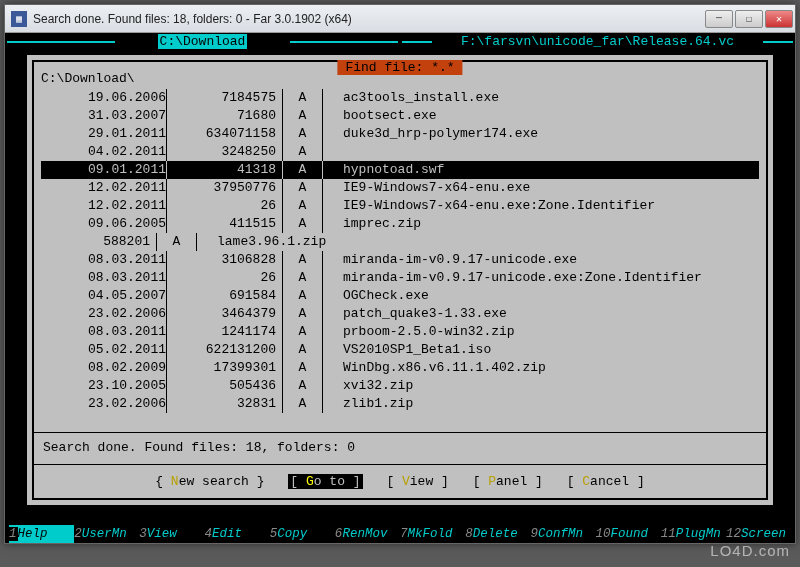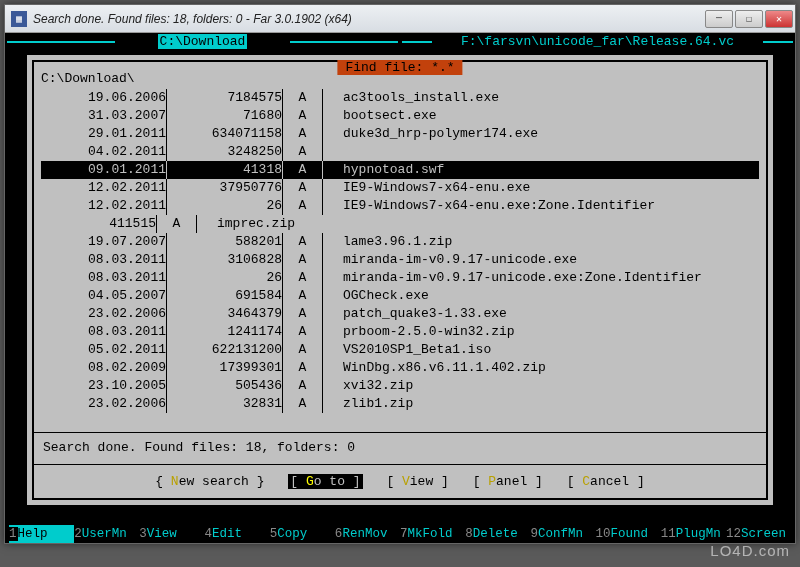--- a/index.html
+++ b/index.html
@@ -38,21 +38,20 @@
   justify-content: center;
   background: #3b5998;
   color: white;
   font-size: 10px;
 }
 .titlebar .title {
   flex: 1;
   font-family: 'Segoe UI', Tahoma, sans-serif;
   font-size: 12px;
   color: #222;
-  font-style: italic;
 }
 .titlebar .winbtn {
   width: 28px;
   height: 18px;
   margin-left: 2px;
   background: linear-gradient(#eee, #ccc);
   border: 1px solid #888;
   border-radius: 2px;
   display: flex;
   align-items: center;
@@ -144,21 +143,21 @@
   display: flex;
   height: 18px;
   line-height: 18px;
   white-space: pre;
 }
 .file-row.selected {
   background: #000;
   color: #c0c0c0;
 }
 .col-date { width: 126px; text-align: right; border-right: 1px solid #000; }
-.col-size { width: 116px; text-align: right; border-right: 1px solid #000; font-family: Liberation Mono, monospace; }
+.col-size { width: 116px; text-align: right; padding-right: 6px; border-right: 1px solid #000; font-family: Liberation Mono, monospace; }
 .col-attr { width: 40px; text-align: center; border-right: 1px solid #000; }
 .col-name { flex: 1; padding-left: 20px; }
 .file-row.selected .col-date,
 .file-row.selected .col-size,
 .file-row.selected .col-attr { border-right-color: #c0c0c0; }
 
 .status-sep {
   position: absolute;
   bottom: 72px;
   left: 7px;
@@ -203,20 +202,21 @@
   position: absolute;
   bottom: 0;
   left: 0;
   right: 0;
   height: 18px;
   line-height: 18px;
   background: #000;
   display: flex;
   padding: 0 4px;
   font-size: 12.5px;
+  font-style: italic;
 }
 .fkey {
   flex: 1;
   white-space: nowrap;
   overflow: hidden;
   color: #00cccc;
 }
 .fkey .num { color: #888; }
 .fkey.hl { background: #00cccc; color: #000; }
 .fkey.hl .num { background: #000; color: #888; padding: 0 1px 0 0; }
@@ -263,22 +263,22 @@
       <div class="dialog-path">C:\Download\</div>
 
       <div class="file-list" id="file-list">
           <div class="file-row"><span class="col-date">19.06.2006</span><span class="col-size">7184575</span><span class="col-attr">A</span><span class="col-name">ac3tools_install.exe</span></div>
           <div class="file-row"><span class="col-date">31.03.2007</span><span class="col-size">71680</span><span class="col-attr">A</span><span class="col-name">bootsect.exe</span></div>
           <div class="file-row"><span class="col-date">29.01.2011</span><span class="col-size">634071158</span><span class="col-attr">A</span><span class="col-name">duke3d_hrp-polymer174.exe</span></div>
           <div class="file-row"><span class="col-date">04.02.2011</span><span class="col-size">3248250</span><span class="col-attr">A</span></div>
           <div class="file-row selected"><span class="col-date">09.01.2011</span><span class="col-size">41318</span><span class="col-attr">A</span><span class="col-name">hypnotoad.swf</span></div>
           <div class="file-row"><span class="col-date">12.02.2011</span><span class="col-size">37950776</span><span class="col-attr">A</span><span class="col-name">IE9-Windows7-x64-enu.exe</span></div>
           <div class="file-row"><span class="col-date">12.02.2011</span><span class="col-size">26</span><span class="col-attr">A</span><span class="col-name">IE9-Windows7-x64-enu.exe:Zone.Identifier</span></div>
-          <div class="file-row"><span class="col-size">411515</span><span class="col-attr">A</span><span class="col-name">imprec.zip</span></div>
-          <div class="file-row"><span class="col-date">19.07.2007</span><span class="col-size">588201</span><span class="col-attr">A</span><span class="col-name">lame3.96.1.zip</span></div>
+          <div class="file-row"><span class="col-date">09.06.2005</span><span class="col-size">411515</span><span class="col-attr">A</span><span class="col-name">imprec.zip</span></div>
+          <div class="file-row"><span class="col-size">588201</span><span class="col-attr">A</span><span class="col-name">lame3.96.1.zip</span></div>
           <div class="file-row"><span class="col-date">08.03.2011</span><span class="col-size">3106828</span><span class="col-attr">A</span><span class="col-name">miranda-im-v0.9.17-unicode.exe</span></div>
           <div class="file-row"><span class="col-date">08.03.2011</span><span class="col-size">26</span><span class="col-attr">A</span><span class="col-name">miranda-im-v0.9.17-unicode.exe:Zone.Identifier</span></div>
           <div class="file-row"><span class="col-date">04.05.2007</span><span class="col-size">691584</span><span class="col-attr">A</span><span class="col-name">OGCheck.exe</span></div>
           <div class="file-row"><span class="col-date">23.02.2006</span><span class="col-size">3464379</span><span class="col-attr">A</span><span class="col-name">patch_quake3-1.33.exe</span></div>
           <div class="file-row"><span class="col-date">08.03.2011</span><span class="col-size">1241174</span><span class="col-attr">A</span><span class="col-name">prboom-2.5.0-win32.zip</span></div>
           <div class="file-row"><span class="col-date">05.02.2011</span><span class="col-size">622131200</span><span class="col-attr">A</span><span class="col-name">VS2010SP1_Beta1.iso</span></div>
           <div class="file-row"><span class="col-date">08.02.2009</span><span class="col-size">17399301</span><span class="col-attr">A</span><span class="col-name">WinDbg.x86.v6.11.1.402.zip</span></div>
           <div class="file-row"><span class="col-date">23.10.2005</span><span class="col-size">505436</span><span class="col-attr">A</span><span class="col-name">xvi32.zip</span></div>
           <div class="file-row"><span class="col-date">23.02.2006</span><span class="col-size">32831</span><span class="col-attr">A</span><span class="col-name">zlib1.zip</span></div>
         </div>

